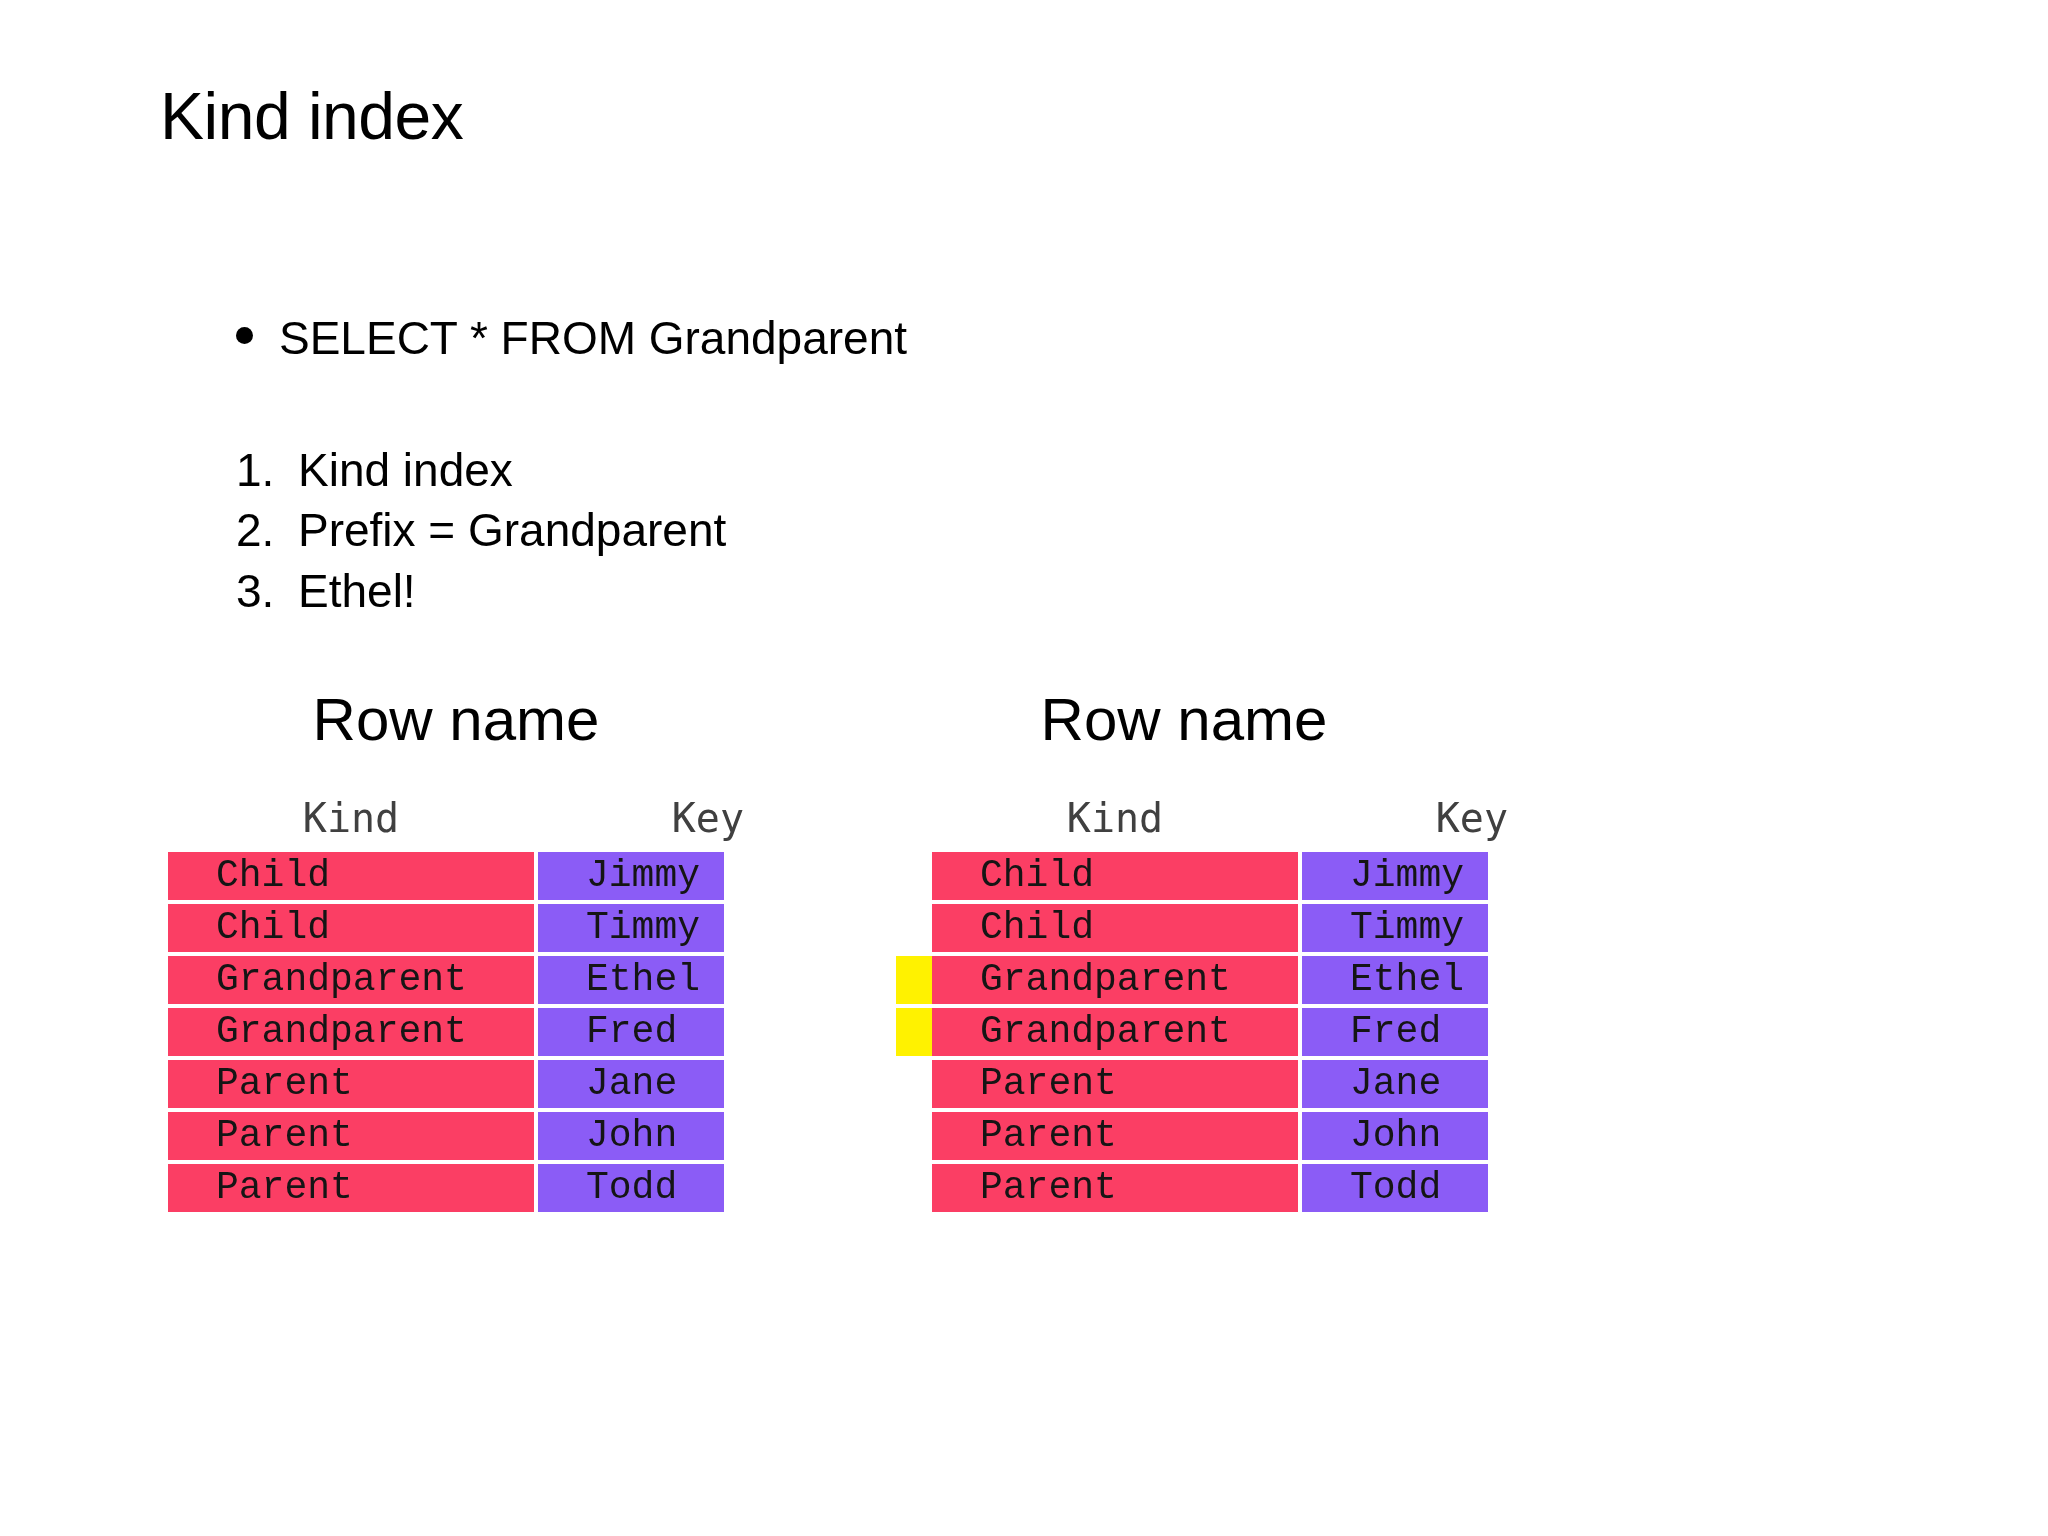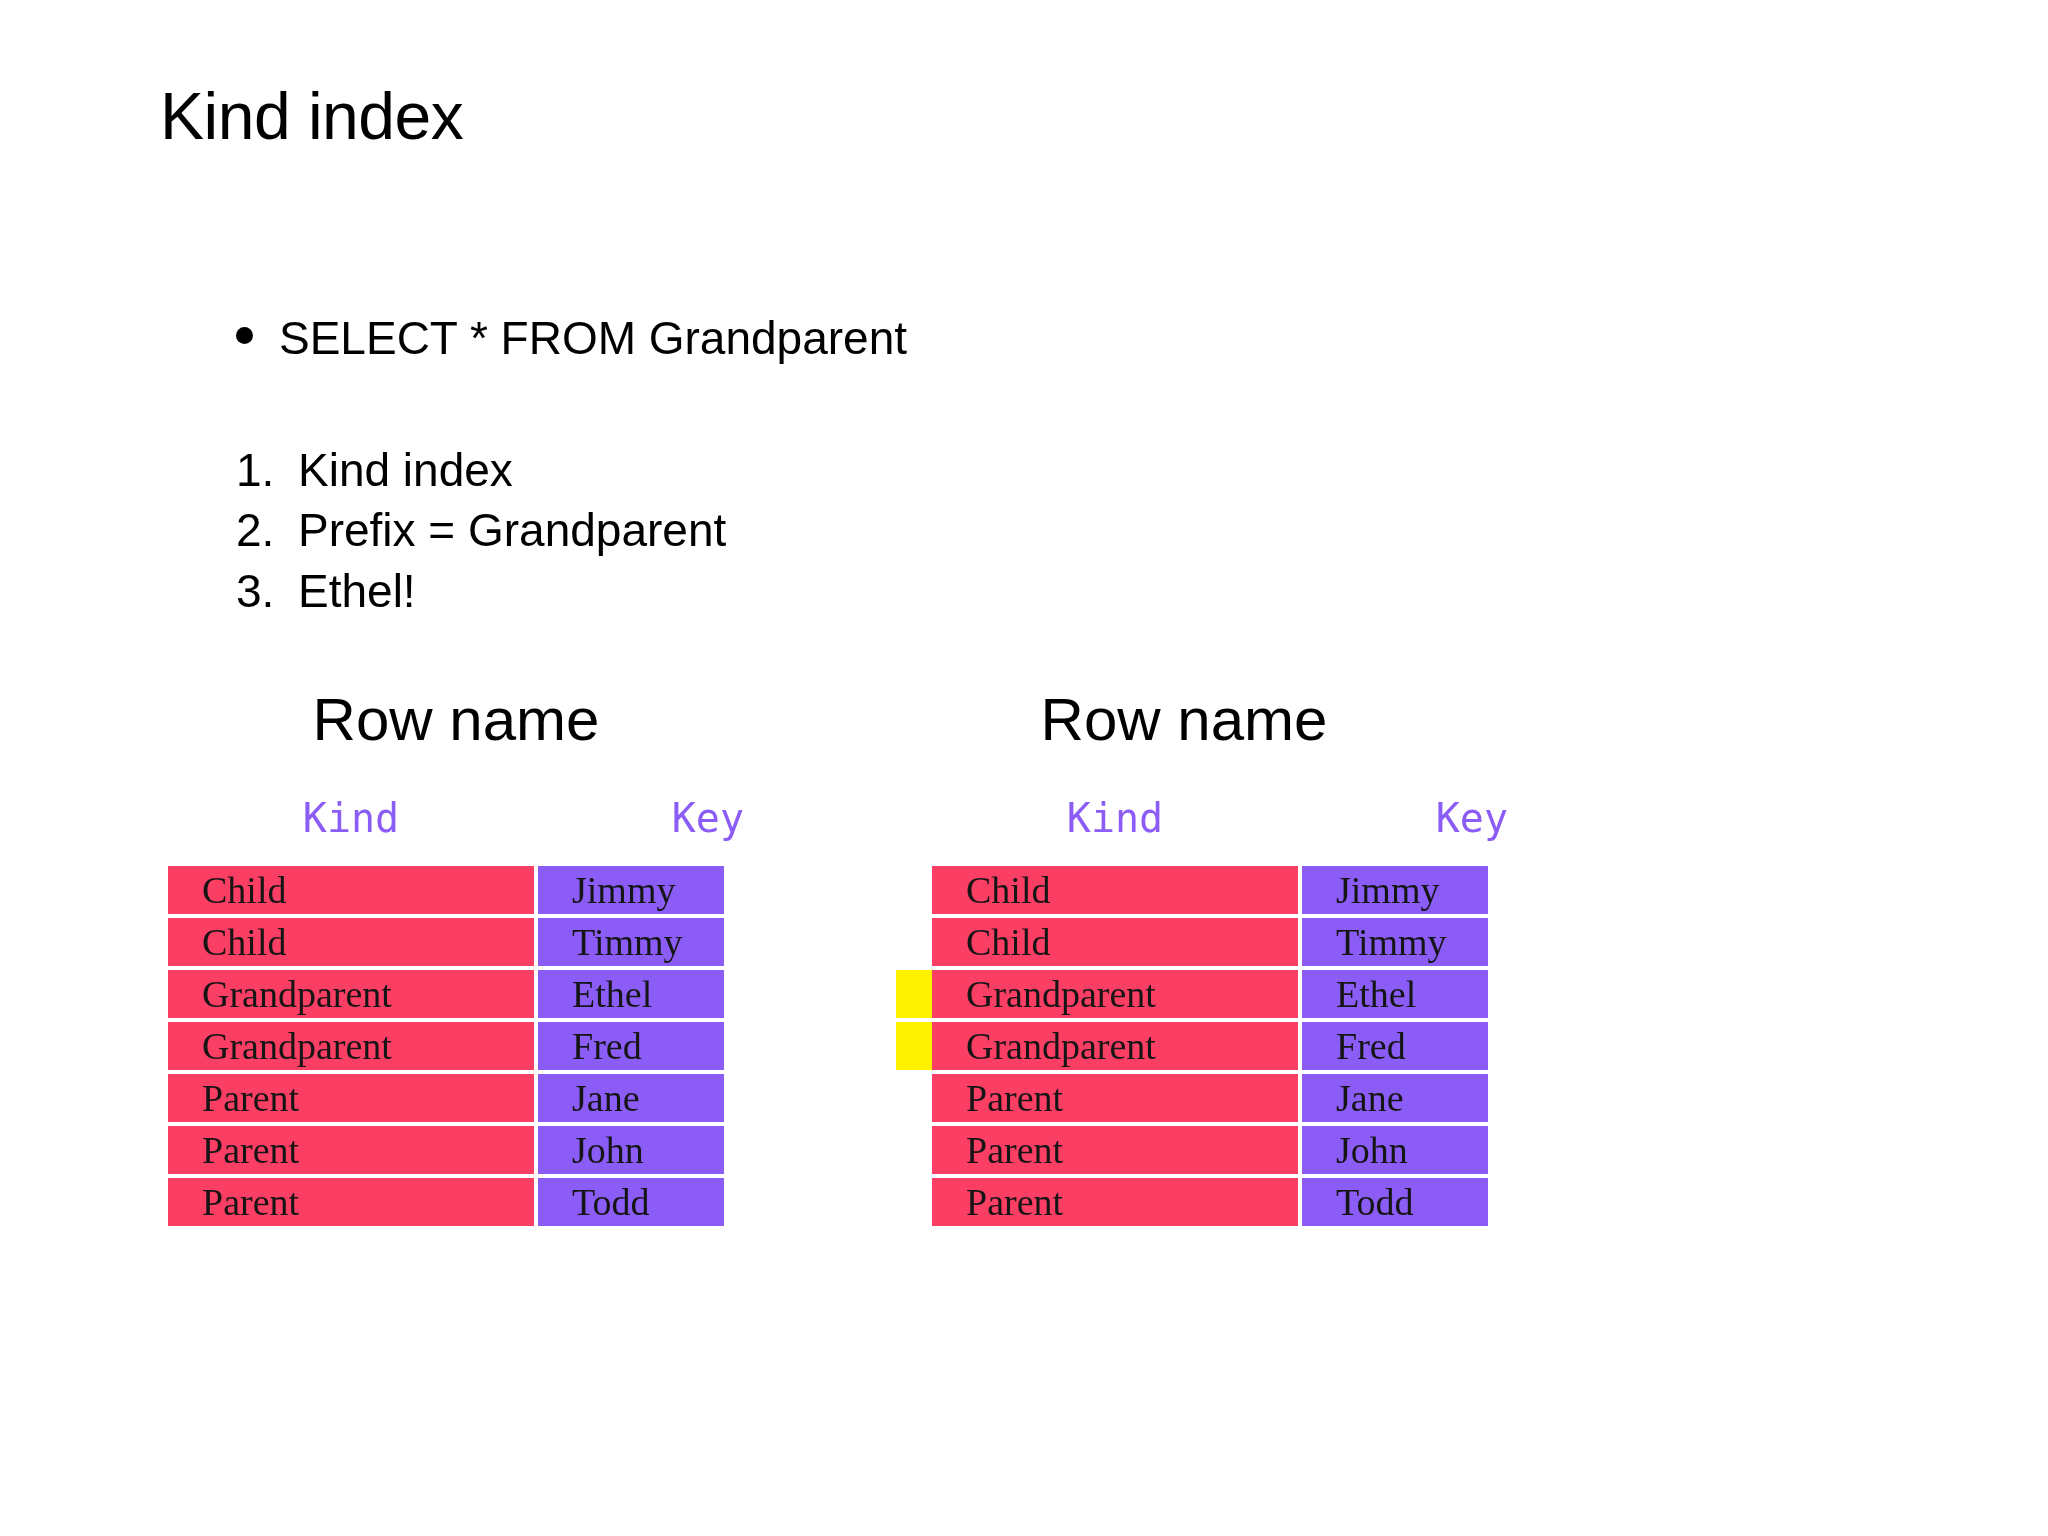--- a/index.html
+++ b/index.html
@@ -98,22 +98,22 @@
     margin-bottom: 48px;
   }
   .table-group.left  .row-name-label { width: 576px; }
   .table-group.right .row-name-label { width: 576px; }
 
   .col-headers {
     display: flex;
     font-family: "DejaVu Sans Mono", "Liberation Mono", monospace;
     font-size: 40px;
     line-height: 1;
-    color: #8b5cf6;
-    margin-bottom: 28px;
+    color: #404040;
+    margin-bottom: 14px;
   }
   .col-head-kind {
     width: 366px;
     text-align: center;
   }
   .col-head-key {
     width: 210px;
     text-align: right;
   }
   .col-spacer-marker {
@@ -134,25 +134,25 @@
   }
   .marker-cell {
     width: 36px;
     flex: none;
     background: transparent;
   }
   .marker-cell.on {
     background: #FFF200;
   }
   .cell {
-    font-family: Liberation Serif, serif;
+    font-family: Liberation Mono, monospace;
     font-size: 38px;
     line-height: 48px;
     color: #151515;
-    padding-left: 34px;
+    padding-left: 48px;
     box-sizing: border-box;
     overflow: hidden;
     white-space: nowrap;
   }
   .cell-kind {
     width: 366px;
     background: #FB3E64;
   }
   .cell-key {
     width: 186px;

